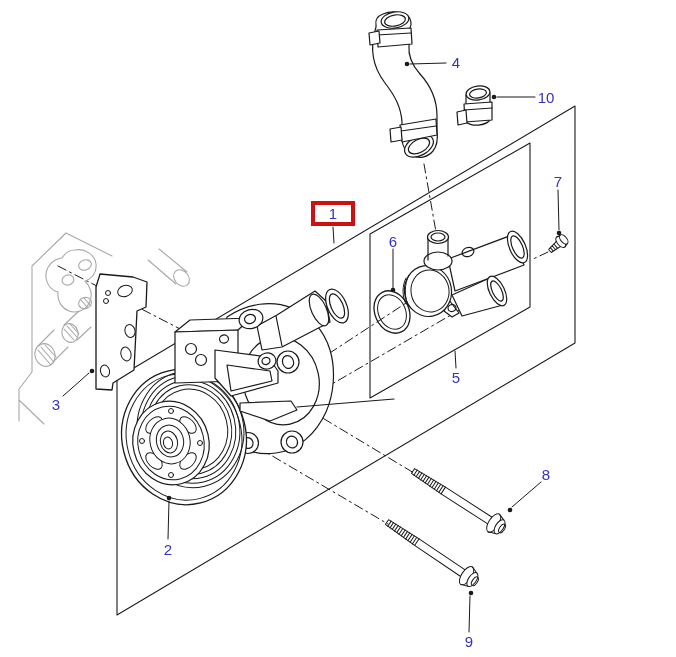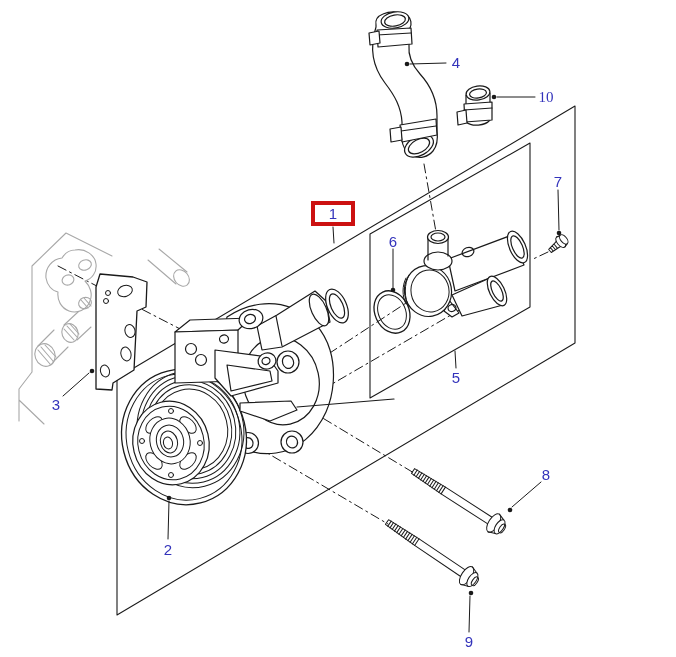--- a/index.html
+++ b/index.html
@@ -233,14 +233,14 @@
 </div>
 
 <div class="callout" style="left:168px;top:549px;">2</div>
 <div class="callout" style="left:56px;top:404px;">3</div>
 <div class="callout" style="left:456px;top:62px;">4</div>
 <div class="callout" style="left:456px;top:377px;">5</div>
 <div class="callout" style="left:393px;top:241px;">6</div>
 <div class="callout" style="left:558px;top:181px;">7</div>
 <div class="callout" style="left:546px;top:474px;">8</div>
 <div class="callout" style="left:469px;top:641px;">9</div>
-<div class="callout" style="left:546px;top:97px;font-family:Liberation Serif, serif;">10</div>
+<div class="callout" style="left:546px;top:97px;">10</div>
 </div>
 
 </body></html>

